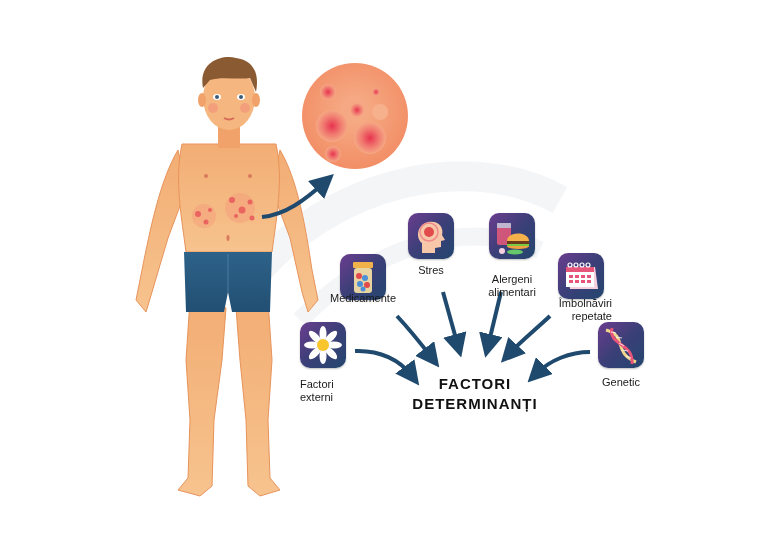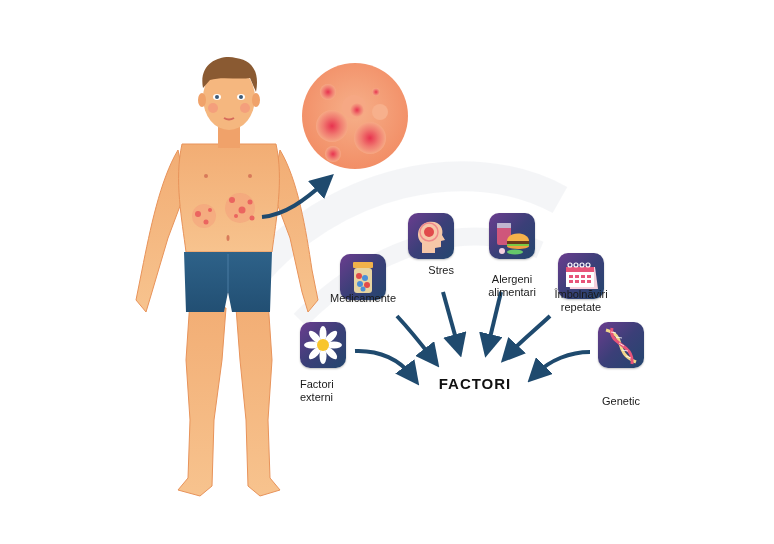--- a/index.html
+++ b/index.html
@@ -153,21 +153,21 @@
   <div>Medicamente</div>
 </div>
 
 <div class="icon-box" style="left:408px;top:213px;">
   <svg viewBox="0 0 46 46">
     <path d="M14 40 L14 30 C 8 26, 8 12, 20 9 C 32 7, 36 16, 34 22 L37 27 L33 28 L33 34 L27 35 L27 40 Z" fill="#f6c7a8"></path>
     <circle cx="21" cy="19" r="9" fill="none" stroke="#f08a8a" stroke-width="1.5"></circle>
     <circle cx="21" cy="19" r="5" fill="#e14b4b"></circle>
   </svg>
 </div>
-<div class="lbl" style="left:408px;top:264px;width:46px;text-align:right;">
+<div class="lbl" style="left:408px;top:264px;width:46px;">
   <div>Stres</div>
 </div>
 
 <div class="icon-box" style="left:489px;top:213px;">
   <svg viewBox="0 0 46 46">
     <rect x="8" y="10" width="14" height="22" rx="2" fill="#e85a7a" opacity="0.85"></rect>
     <rect x="8" y="10" width="14" height="5" fill="#b9e0f2" opacity="0.7"></rect>
     <path d="M18 28 C 18 18, 40 18, 40 28 Z" fill="#f5b24a"></path>
     <rect x="18" y="28" width="22" height="3" fill="#6a3a1a"></rect>
     <rect x="18" y="31" width="22" height="2" fill="#7ac943"></rect>
@@ -197,37 +197,38 @@
         <rect x="29" y="27" width="4" height="3"></rect>
     </g>
     <g fill="none" stroke="#ffffff" stroke-width="1.2">
       <circle cx="12" cy="12" r="2"></circle>
         <circle cx="18" cy="12" r="2"></circle>
         <circle cx="24" cy="12" r="2"></circle>
         <circle cx="30" cy="12" r="2"></circle>
     </g>
   </svg>
 </div>
-<div class="lbl" style="left:550px;top:288px;width:62px;">
+<div class="lbl" style="left:550px;top:297px;width:62px;text-align:right;">
   <div>Îmbolnăviri</div>
   <div>repetate</div>
 </div>
 
 <div class="icon-box" style="left:598px;top:322px;">
   <svg viewBox="0 0 46 46">
     <path d="M8 8 C 30 14, 14 30, 38 40" stroke="#f2d58a" stroke-width="3" fill="none"></path>
     <path d="M14 6 C 10 24, 36 20, 34 42" stroke="#e8557a" stroke-width="3" fill="none"></path>
     <g stroke="#ffffff" stroke-width="1" opacity="0.8">
       <line x1="13" y1="10" x2="18" y2="11"></line>
         <line x1="18" y1="15" x2="24" y2="16"></line>
       <line x1="21" y1="21" x2="26" y2="24"></line>
         <line x1="24" y1="28" x2="30" y2="29"></line>
       <line x1="28" y1="34" x2="33" y2="36"></line>
     </g>
   </svg>
 </div>
-<div class="lbl" style="left:592px;top:376px;width:58px;margin-top:19px;">
+<div class="lbl" style="left:592px;top:376px;width:58px;">
   <div>Genetic</div>
 </div>
 
 <div class="title" style="left:400px;top:374px;width:150px;">
   <div>FACTORI</div>
+  <div>DETERMINANȚI</div>
 </div>
 
 </body></html>

